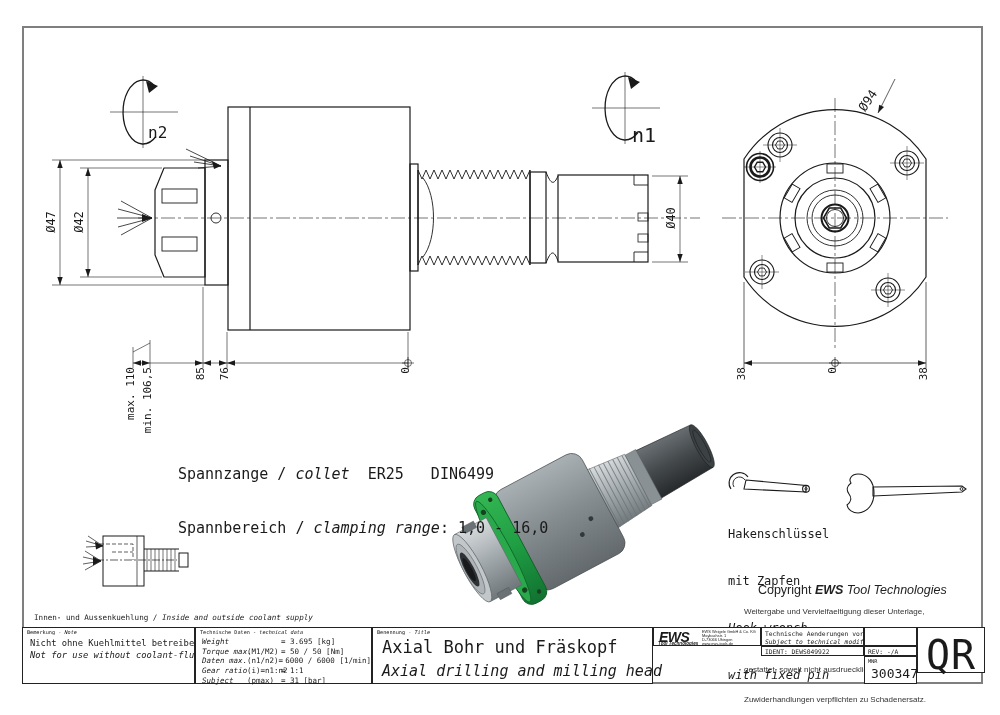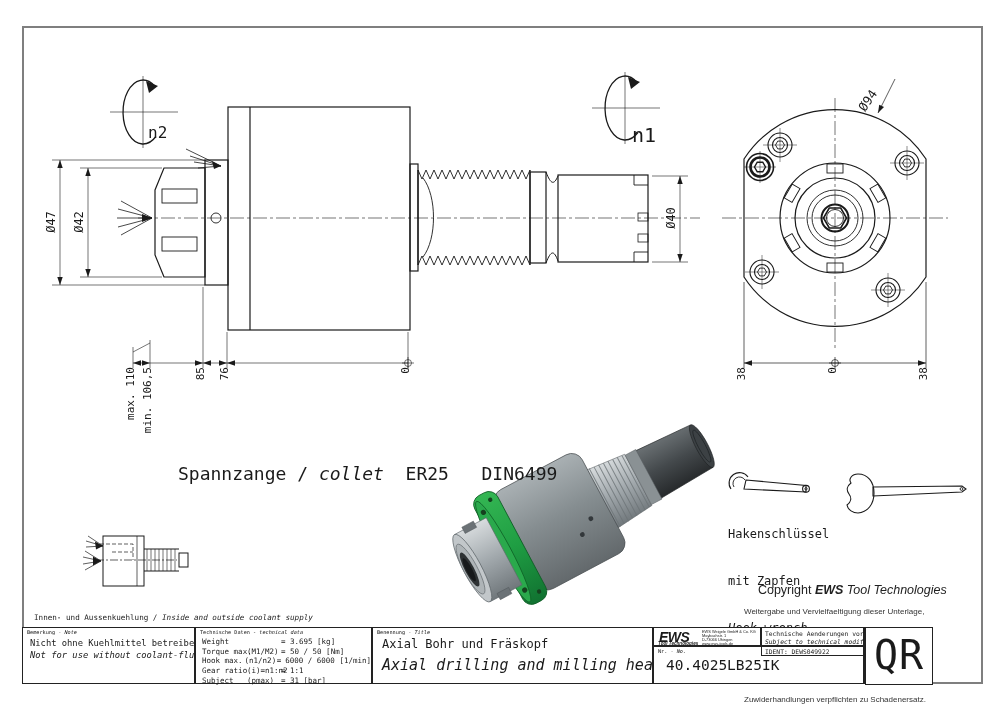--- a/index.html
+++ b/index.html
@@ -12,21 +12,21 @@
   .vdim{position:absolute;width:70px;text-align:right;font-size:11px;
         transform-origin:0 0;transform:rotate(-90deg);white-space:pre;line-height:13px;}
   .vdim30{position:absolute;width:30px;text-align:right;font-size:11px;
         transform-origin:0 0;transform:rotate(-90deg);white-space:pre;line-height:13px;}
   .vdia{position:absolute;width:120px;text-align:center;font-size:12px;
         transform-origin:0 0;transform:rotate(-90deg);line-height:13px;}
   .it{font-style:italic;}
   .box{position:absolute;border:1px solid #222;box-sizing:border-box;background:#fff;}
   .tiny{font-size:5.2px;color:#111;white-space:pre;}
   .trow{display:flex;white-space:pre;font-size:7.5px;line-height:9.7px;}
-  .tn{width:45px;overflow:visible;white-space:pre;}
+  .tn{width:45px;font-style:italic;overflow:visible;white-space:pre;}
   .tp{width:34px;white-space:pre;}
   .te{width:9px;}
   .tv{white-space:pre;}
   .sans{font-family:Liberation Sans, sans-serif;}
 </style>
 </head>
 <body>
 
 <div class="page">
   <div class="frame"></div>
@@ -305,22 +305,23 @@
   <div class="vdim" style="left:124px;top:437px">max. 110</div>
   <div class="vdim" style="left:141px;top:437px">min. 106,5</div>
   <div class="vdim" style="left:194px;top:437px">85</div>
   <div class="vdim" style="left:218px;top:437px">76</div>
   <div class="vdim" style="left:399px;top:437px">0</div>
 
   <div class="vdim30" style="left:735px;top:397px">38</div>
   <div class="vdim30" style="left:826px;top:397px">0</div>
   <div class="vdim30" style="left:917px;top:397px">38</div>
 
-  <div class="lab" style="left:178px;top:429px;font-size:18px;line-height:18px">
+  <div class="lab" style="left:178px;top:429px;font-size:15px;line-height:18px">
     <div><span>Spannzange / </span><span class="it">collet</span><span>  ER25   DIN6499</span></div>
+    <div><span>Spannbereich / </span><span class="it">clamping range</span><span>: 1,0 - 16,0</span></div>
   </div>
 
   <div class="lab" style="left:728px;top:496px;font-size:12px;line-height:15.6px">
     <div>Hakenschlüssel</div>
     <div>mit Zapfen</div>
     <div class="it">Hook wrench</div>
     <div class="it">with fixed pin</div>
     <div>DIN1810 B 45x50</div>
   </div>
 
@@ -344,36 +345,32 @@
     <div class="tiny" style="padding:1px 0 0 4px"><span>Bemerkung - </span><span class="it">Note</span></div>
     <div style="font-size:8.8px;padding:3px 0 0 7px;white-space:pre">Nicht ohne Kuehlmittel betreiben!</div>
     <div class="it" style="font-size:8.8px;padding:2px 0 0 7px;white-space:pre">Not for use without coolant-fluid!</div>
   </div>
 
   <div class="box" style="left:195px;top:627px;width:177px;height:57px">
     <div class="tiny" style="padding:1px 0 0 4px"><span>Technische Daten - </span><span class="it">technical data</span></div>
     <div style="padding:2px 0 0 6px">
       <div class="trow"><span class="tn">Weight</span><span class="tp"></span><span class="te">=</span><span class="tv">3.695 [kg]</span></div>
       <div class="trow"><span class="tn">Torque max.</span><span class="tp">(M1/M2)</span><span class="te">=</span><span class="tv">50 / 50 [Nm]</span></div>
-      <div class="trow"><span class="tn">Hook max.</span><span class="tp">(n1/n2)</span><span class="te">=</span><span class="tv">6000 / 6000 [1/min]</span></div>
+      <div class="trow"><span class="tn">Daten max.</span><span class="tp">(n1/n2)</span><span class="te">=</span><span class="tv">6000 / 6000 [1/min]</span></div>
       <div class="trow"><span class="tn">Gear ratio</span><span class="tp">(i)=n1:n2</span><span class="te">=</span><span class="tv">1:1</span></div>
       <div class="trow"><span class="tn">Subject</span><span class="tp">(pmax)</span><span class="te">=</span><span class="tv">31 [bar]</span></div>
     </div>
   </div>
 
   <div class="box" style="left:372px;top:627px;width:281px;height:57px">
     <div class="tiny" style="padding:1px 0 0 4px"><span>Benennung - </span><span class="it">Title</span></div>
-    <div style="font-size:12px;padding:2px 0 0 9px;white-space:pre">Axial Bohr und Fräskopf</div>
+    <div style="font-size:17px;padding:2px 0 0 9px;white-space:pre">Axial Bohr und Fräskopf</div>
     <div class="it" style="font-size:15px;padding:5px 0 0 9px;white-space:pre">Axial drilling and milling head</div>
   </div>
 
-  <div class="box" style="left:653px;top:646px;width:211px;height:38px">
-    <div class="tiny" style="padding:1px 0 0 4px"><span>Nr. - </span><span class="it">No.</span></div>
-    <div style="font-size:14.5px;padding:3px 0 0 12px">40.4025LB25IK</div>
-  </div>
 
   <div class="box" style="left:653px;top:627px;width:108px;height:19px">
     <span class="sans" style="position:absolute;left:5px;top:1px;font-size:14px;font-weight:900;font-style:italic;letter-spacing:-0.5px">EWS</span>
     <span class="sans" style="position:absolute;left:4px;top:13px;font-size:4.6px;font-weight:bold;font-style:italic">Tool Technologies</span>
     <div class="sans" style="position:absolute;left:48px;top:1.5px;font-size:3.9px;line-height:4.1px;color:#222">
       <div>EWS Weigele GmbH &amp; Co. KG</div>
       <div>Maybachstr. 1</div>
       <div>D-73066 Uhingen</div>
       <div>www.ews-tools.de</div>
     </div>
@@ -389,16 +386,16 @@
     <div style="font-size:6.3px;padding:1px 0 0 3px;white-space:pre"><span>IDENT:</span><span> </span><span>DEWS049922</span></div>
   </div>
   <div class="box" style="left:864px;top:646px;width:53px;height:10px">
     <div style="font-size:6.3px;padding:1px 0 0 3px;white-space:pre"><span>REV:</span><span> </span><span>-/A</span></div>
   </div>
   <div class="box" style="left:864px;top:656px;width:53px;height:28px">
     <div class="tiny" style="padding:1px 0 0 3px">MNR</div>
     <div style="font-size:13px;padding:2px 0 0 6px">300347</div>
   </div>
 
-  <div class="box" style="left:865px;top:627px;width:68px;height:58px">
+  <div class="box" style="left:917px;top:627px;width:68px;height:46px">
     <div style="font-size:40px;line-height:55px;text-align:center;letter-spacing:1px">QR</div>
   </div>
 </div>
 
 </body></html>

